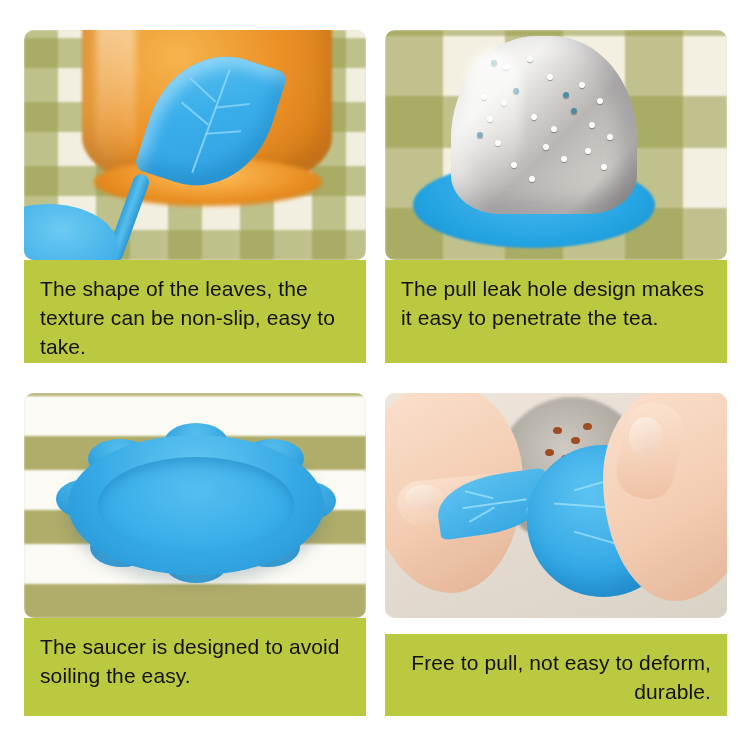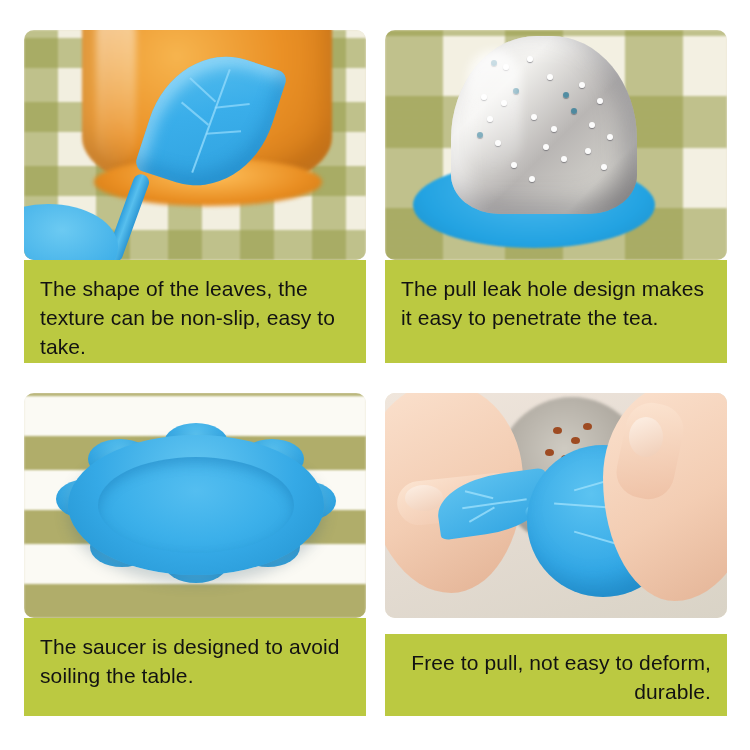--- a/index.html
+++ b/index.html
@@ -319,21 +319,21 @@
           <div class="p3-lobe" style="left:96px;  top:-12px;"></div>
           <div class="p3-lobe" style="left:172px; top:4px;"></div>
           <div class="p3-lobe" style="left:204px; top:46px;"></div>
           <div class="p3-lobe" style="left:168px; top:92px;"></div>
           <div class="p3-lobe" style="left:96px;  top:108px;"></div>
           <div class="p3-lobe" style="left:22px;  top:92px;"></div>
           <div class="p3-outer"></div>
           <div class="p3-inner"></div>
         </div>
       </div>
-      <div class="caption">The saucer is designed to avoid soiling the table.</div>
+      <div class="caption">The saucer is designed to avoid soiling the easy.</div>
     </div>
 
     <div class="card c4 row2">
       <div class="photo">
         <div class="p4-bg"></div>
         <div class="p4-bowl"></div>
         <div class="p4-spice" style="left:168px; top:34px;"></div>
         <div class="p4-spice" style="left:186px; top:44px;"></div>
         <div class="p4-spice" style="left:160px; top:56px;"></div>
         <div class="p4-spice" style="left:198px; top:30px;"></div>

